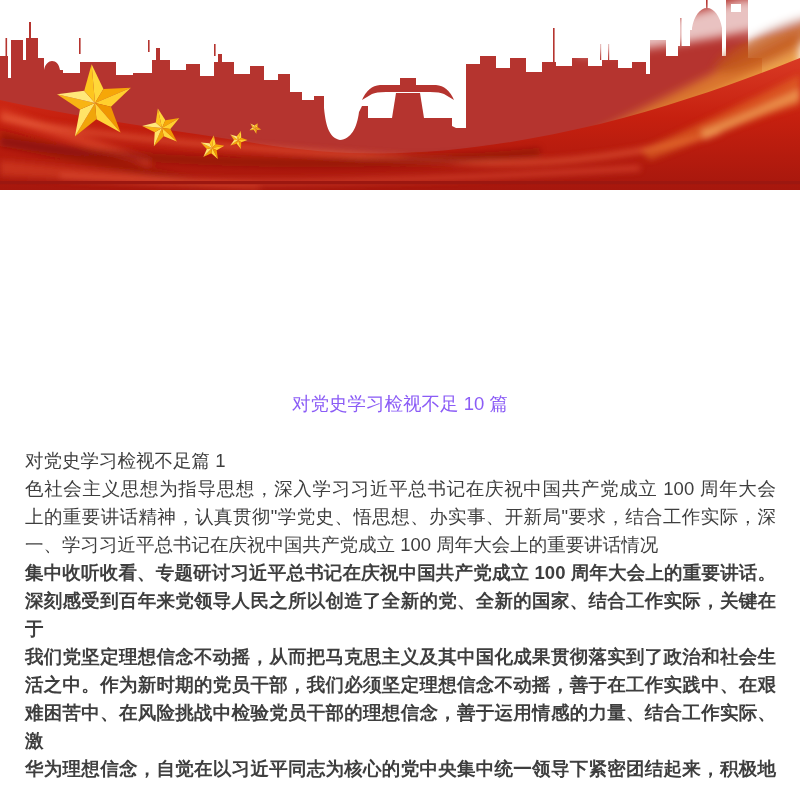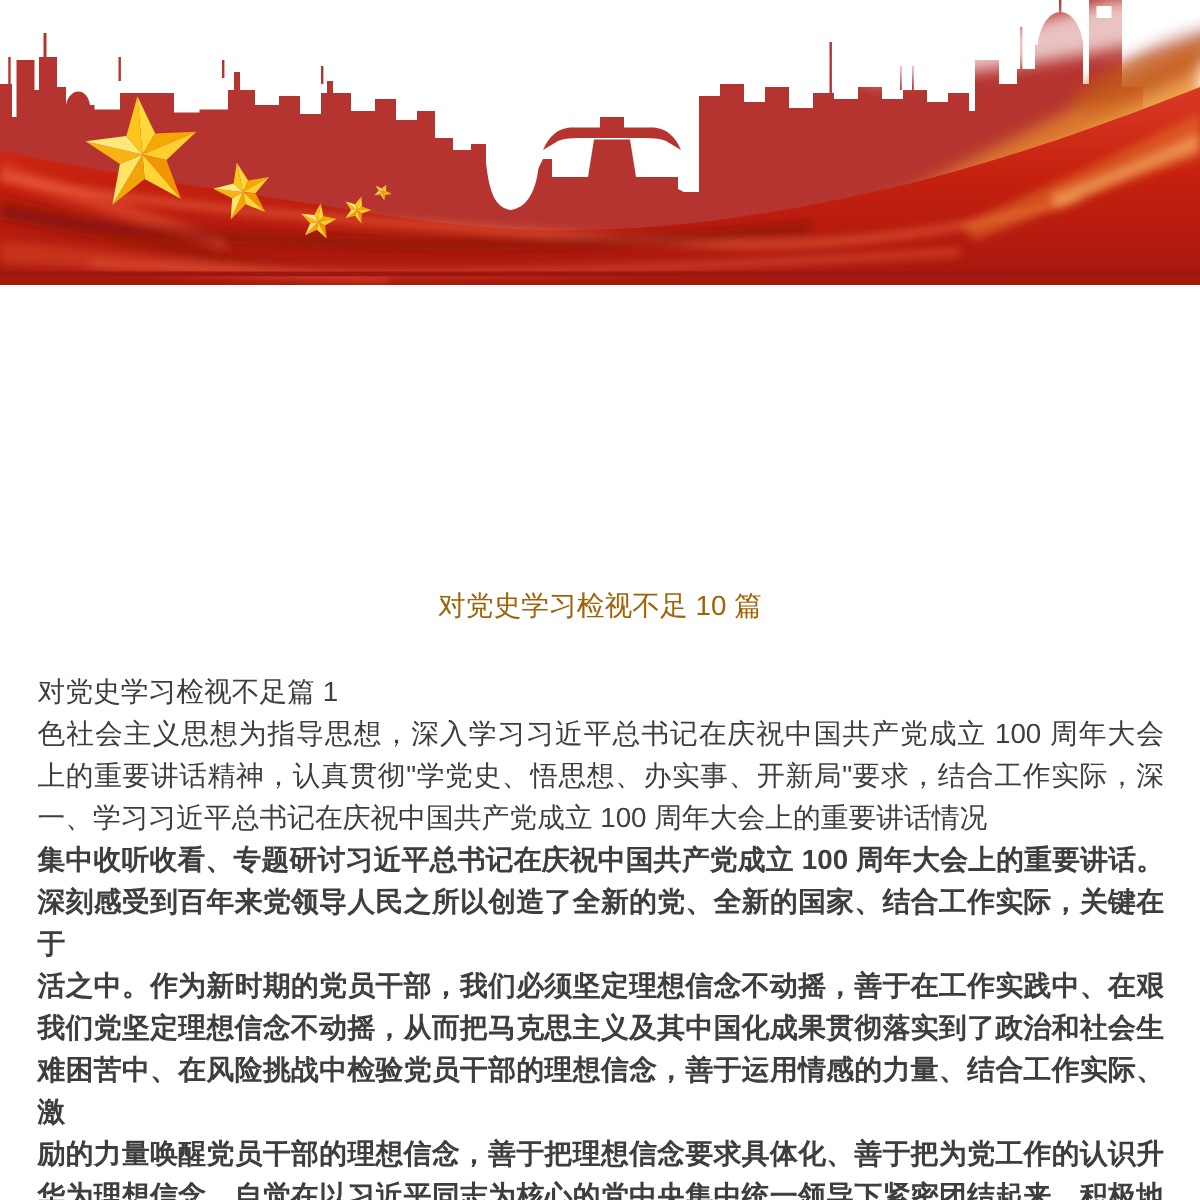--- a/index.html
+++ b/index.html
@@ -1,20 +1,20 @@
 <!DOCTYPE html>
 <html><head>
 <meta charset="utf-8">
 <style>
   html,body{margin:0;padding:0;background:#ffffff;}
   .page{position:relative;width:800px;height:800px;overflow:hidden;background:#ffffff;
         font-family:"Liberation Sans",sans-serif;}
   .banner{position:absolute;top:0;left:0;width:800px;height:190px;display:block;}
   .doc-title{position:absolute;top:390px;left:0;width:800px;text-align:center;
-             font-size:18.5px;line-height:28px;color:#a16207;}
+             font-size:18.5px;line-height:28px;color:#8b5cf6;}
   .doc-body{position:absolute;top:447px;left:25px;width:751px;
             font-size:18.5px;line-height:28px;color:#3e3e3e;}
   .line{white-space:nowrap;}
   .line.just{white-space:normal;text-align:justify;text-align-last:justify;}
   .line.bold{font-weight:bold;}
 </style>
 </head>
 <body>
 
 <div class="page">
@@ -112,20 +112,19 @@
 
   <div class="doc-title">对党史学习检视不足 10 篇</div>
 
   <div class="doc-body">
     <div class="line">对党史学习检视不足篇 1</div>
     <div class="line just">色社会主义思想为指导思想，深入学习习近平总书记在庆祝中国共产党成立 100 周年大会</div>
     <div class="line just">上的重要讲话精神，认真贯彻"学党史、悟思想、办实事、开新局"要求，结合工作实际，深</div>
     <div class="line">一、学习习近平总书记在庆祝中国共产党成立 100 周年大会上的重要讲话情况</div>
     <div class="line just bold">集中收听收看、专题研讨习近平总书记在庆祝中国共产党成立 100 周年大会上的重要讲话。</div>
     <div class="line just bold">深刻感受到百年来党领导人民之所以创造了全新的党、全新的国家、结合工作实际，关键在于</div>
+    <div class="line just bold">我们党坚定理想信念不动摇，从而把马克思主义及其中国化成果贯彻落实到了政治和社会生</div>
     <div class="line just bold">活之中。作为新时期的党员干部，我们必须坚定理想信念不动摇，善于在工作实践中、在艰</div>
-    <div class="line just bold">我们党坚定理想信念不动摇，从而把马克思主义及其中国化成果贯彻落实到了政治和社会生</div>
     <div class="line just bold">难困苦中、在风险挑战中检验党员干部的理想信念，善于运用情感的力量、结合工作实际、激</div>
-    <div class="line just bold">励的力量唤醒党员干部的理想信念，善于把理想信念要求具体化、善于把为党工作的认识升</div>
     <div class="line just bold">华为理想信念，自觉在以习近平同志为核心的党中央集中统一领导下紧密团结起来，积极地</div>
   </div>
 
 </div>
 
 </body></html>

